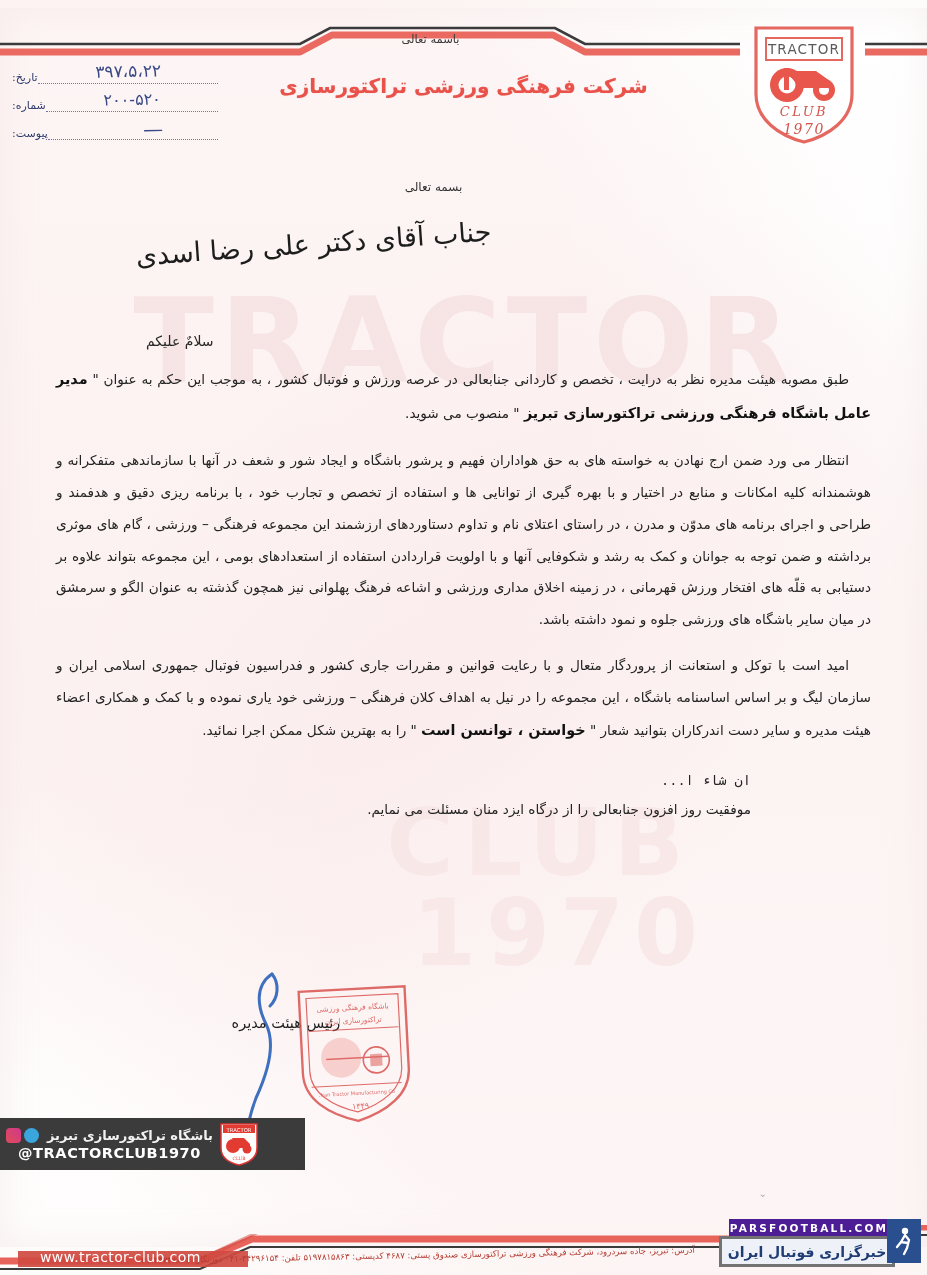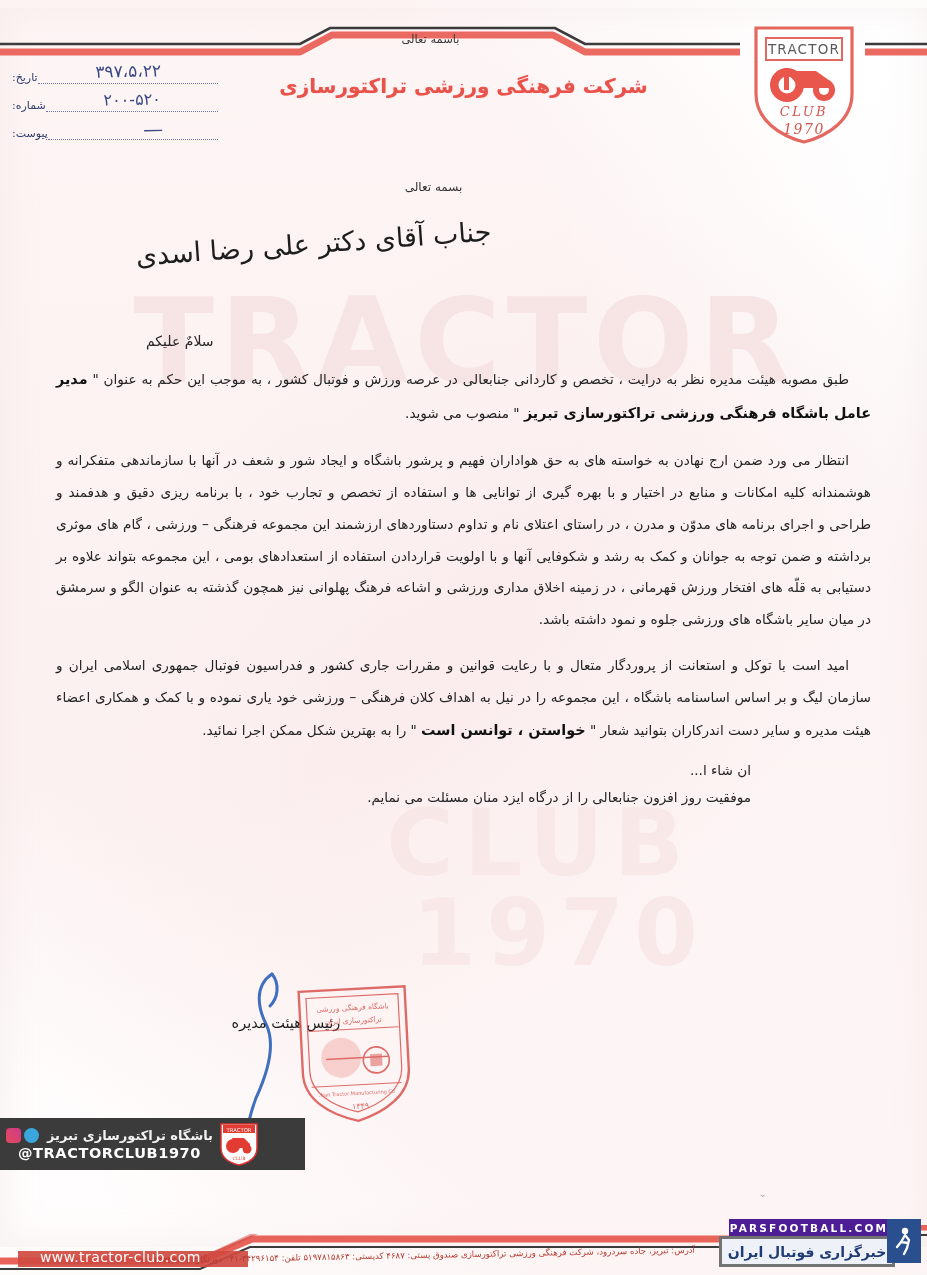--- a/index.html
+++ b/index.html
@@ -63,22 +63,22 @@
       padding-right:60px;}
   .addressee{font-size:27px;color:#1d1d1d;text-align:left;
       padding-left:80px;margin-top:52px;
       font-family:"DejaVu Sans","Liberation Sans",sans-serif;
       transform:rotate(-4deg);transform-origin:left center;}
   .salam{font-size:14px;margin-top:56px;text-align:left;padding-left:90px;color:#262626;}
 
   .para{font-size:13.6px;line-height:2.35;text-align:justify;margin:14px 0 0 0;
       color:#242424;text-indent:22px;}
   .para b{font-weight:bold;font-size:14.4px;color:#111;}
-  .closing{font-size:13.6px;line-height:2.1;margin-top:8px;text-align:right;
-      padding-right:120px;color:#242424;}
+  .closing{font-size:13.6px;line-height:2.1;margin-top:20px;text-align:right;
+      padding-right:120px;color:#242424;font-family:Liberation Mono, monospace;}
   .closing2{font-size:13.6px;margin-top:4px;text-align:right;
       padding-right:120px;color:#242424;}
 
   
   .sign-block{position:absolute;left:196px;top:1010px;width:180px;
       text-align:center;font-size:14.5px;line-height:1.9;color:#1e1e1e;}
   .sign-stroke{position:absolute;left:228px;top:968px;width:70px;height:175px;}
 
   
   .stamp{position:absolute;left:296px;top:985px;width:118px;height:140px;

